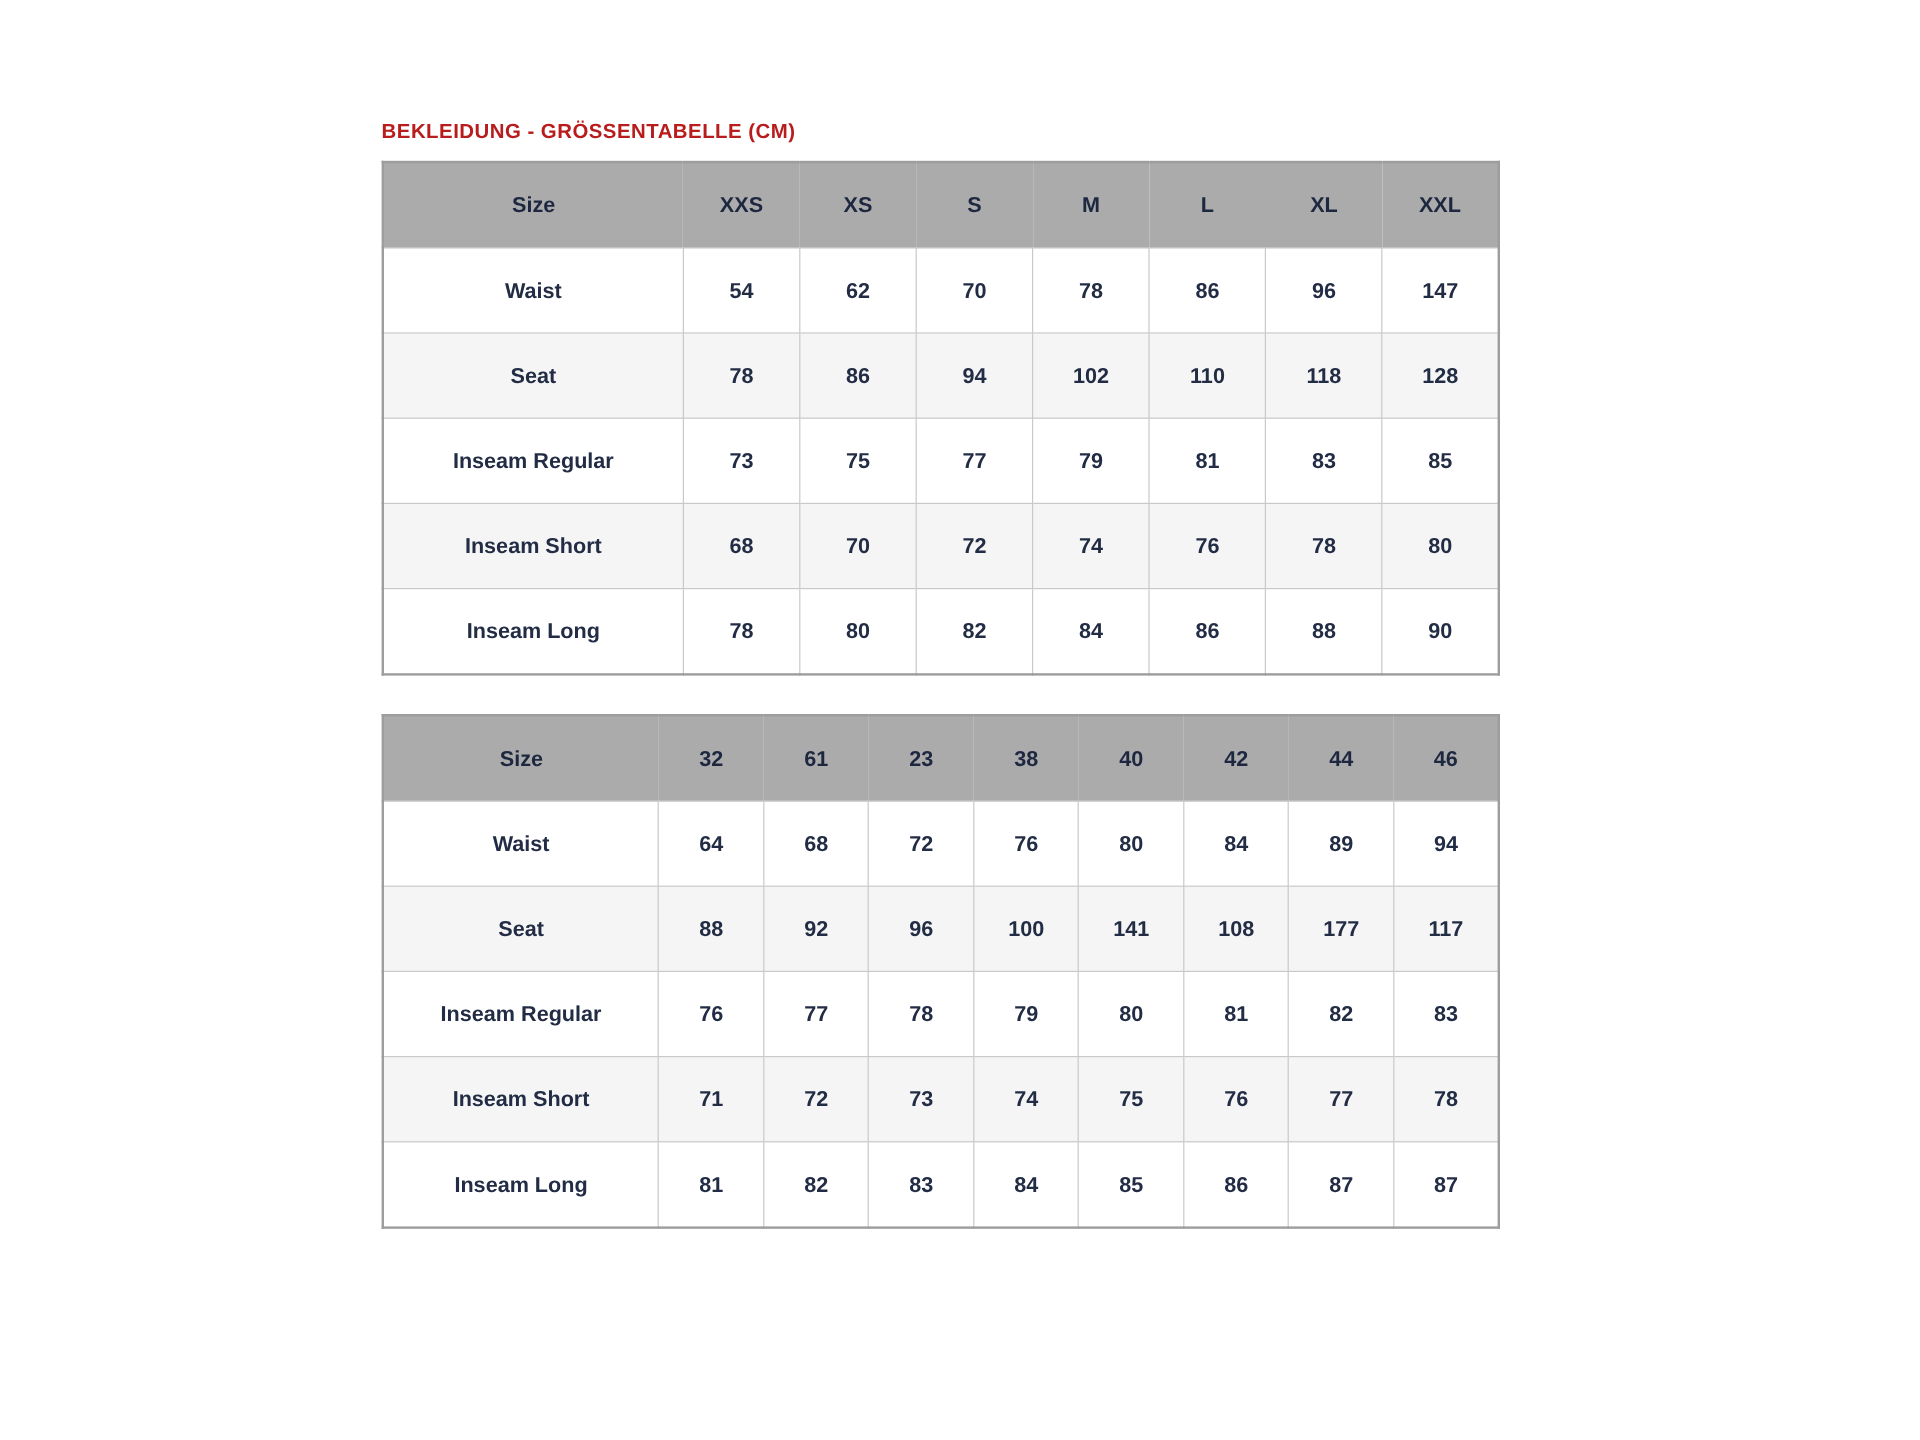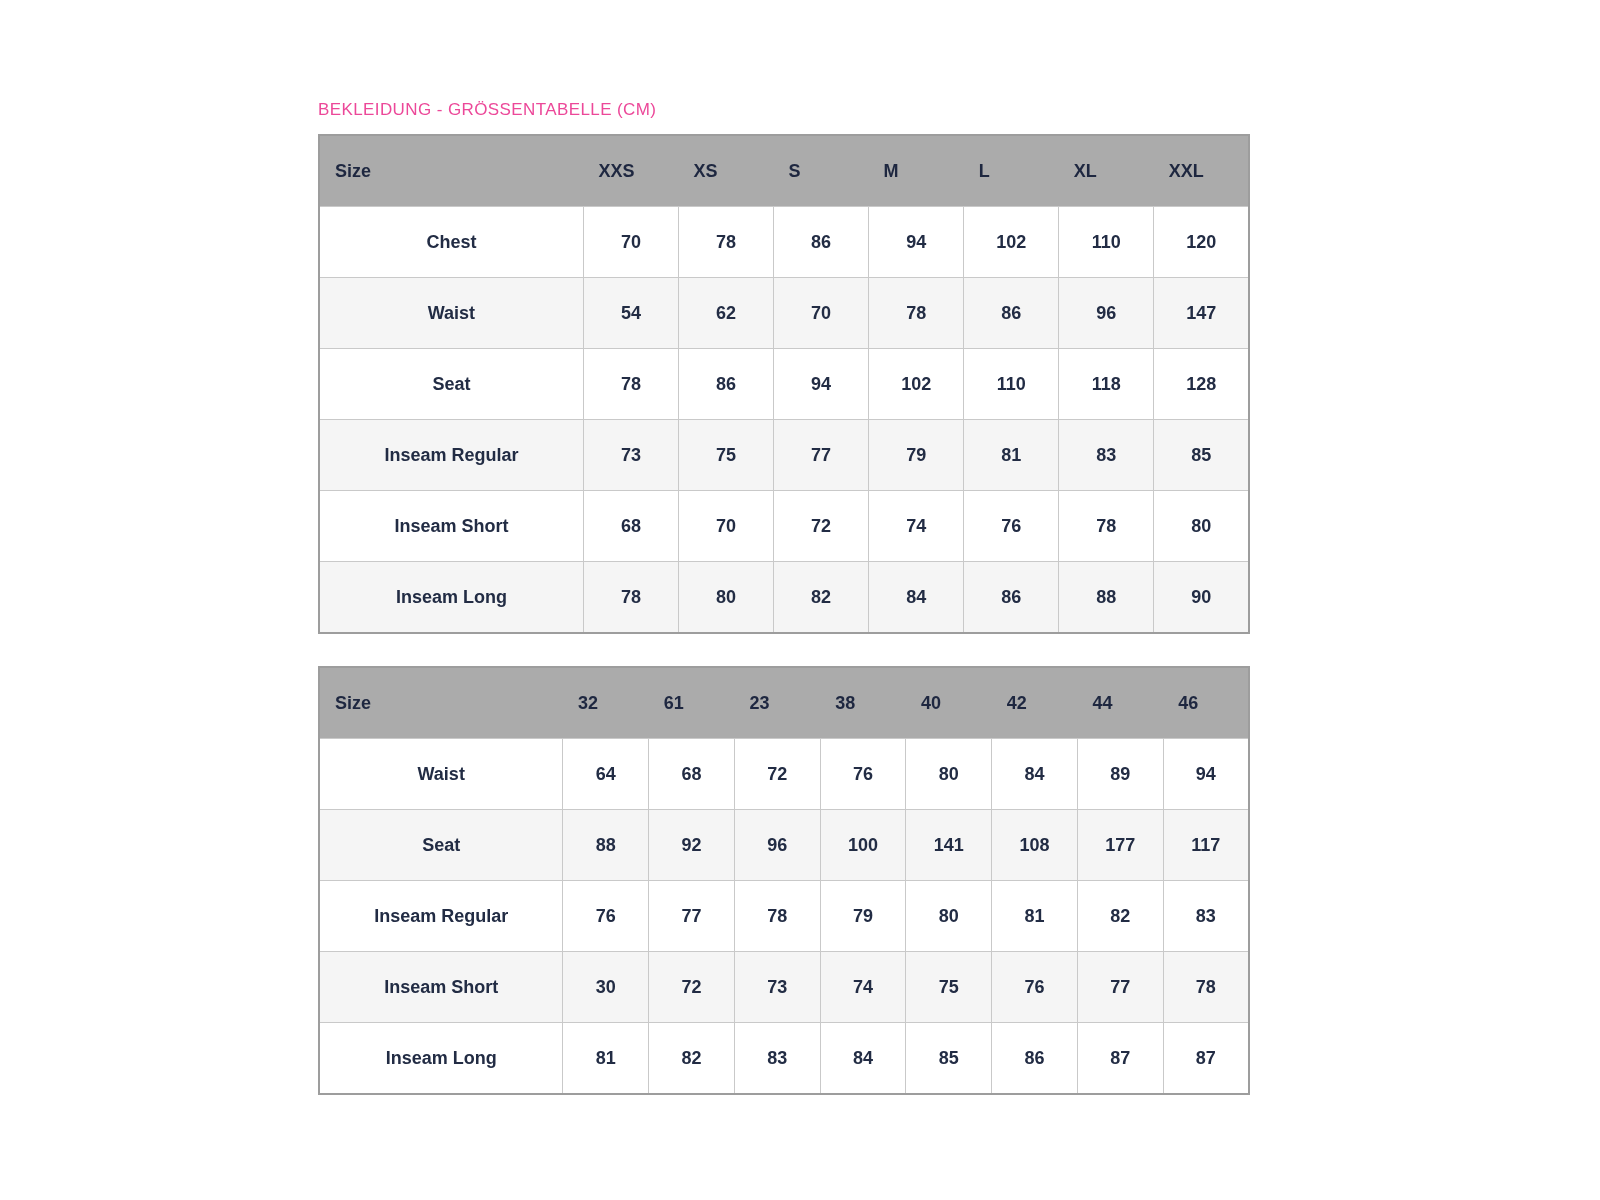--- a/index.html
+++ b/index.html
@@ -16,43 +16,42 @@
     overflow: hidden;
   }
   .content {
     position: absolute;
     left: 318px;
     top: 100px;
     width: 932px;
   }
   .chart-title {
     font-size: 17px;
-    font-weight: normal;
+    font-weight: bold;
     letter-spacing: 0.4px;
-    color: #ec4899;
+    color: #b91c1c;
     margin: 0 0 14px 0;
   }
   table.size-table {
     width: 100%;
     border-collapse: collapse;
     table-layout: fixed;
     border: 2px solid #9d9d9d;
     color: #222c44;
     font-size: 18px;
     font-weight: bold;
   }
   table.size-table.table-top { margin-bottom: 32px; }
   table.size-table thead th {
     background: #ababab;
     height: 68px;
     border: none;
     font-weight: bold;
-    text-align: left;
+    text-align: center;
     color: #1e2740;
-    padding-left: 15px;
   }
   table.size-table tbody td {
     height: 68px;
     text-align: center;
     vertical-align: middle;
     border: 1px solid #c9c9c9;
     background: #ffffff;
   }
   table.size-table tbody tr:nth-child(even) td {
     background: #f5f5f5;
@@ -75,30 +74,20 @@
             <th>XXS</th>
             <th>XS</th>
             <th>S</th>
             <th>M</th>
             <th>L</th>
             <th>XL</th>
             <th>XXL</th>
           </tr>
       </thead>
       <tbody>
-          <tr>
-            <td class="label-col">Chest</td>
-            <td>70</td>
-            <td>78</td>
-            <td>86</td>
-            <td>94</td>
-            <td>102</td>
-            <td>110</td>
-            <td>120</td>
-          </tr>
           <tr>
             <td class="label-col">Waist</td>
             <td>54</td>
             <td>62</td>
             <td>70</td>
             <td>78</td>
             <td>86</td>
             <td>96</td>
             <td>147</td>
           </tr>
@@ -188,21 +177,21 @@
             <td>77</td>
             <td>78</td>
             <td>79</td>
             <td>80</td>
             <td>81</td>
             <td>82</td>
             <td>83</td>
           </tr>
           <tr>
             <td class="label-col">Inseam Short</td>
-            <td>30</td>
+            <td>71</td>
             <td>72</td>
             <td>73</td>
             <td>74</td>
             <td>75</td>
             <td>76</td>
             <td>77</td>
             <td>78</td>
           </tr>
           <tr>
             <td class="label-col">Inseam Long</td>

